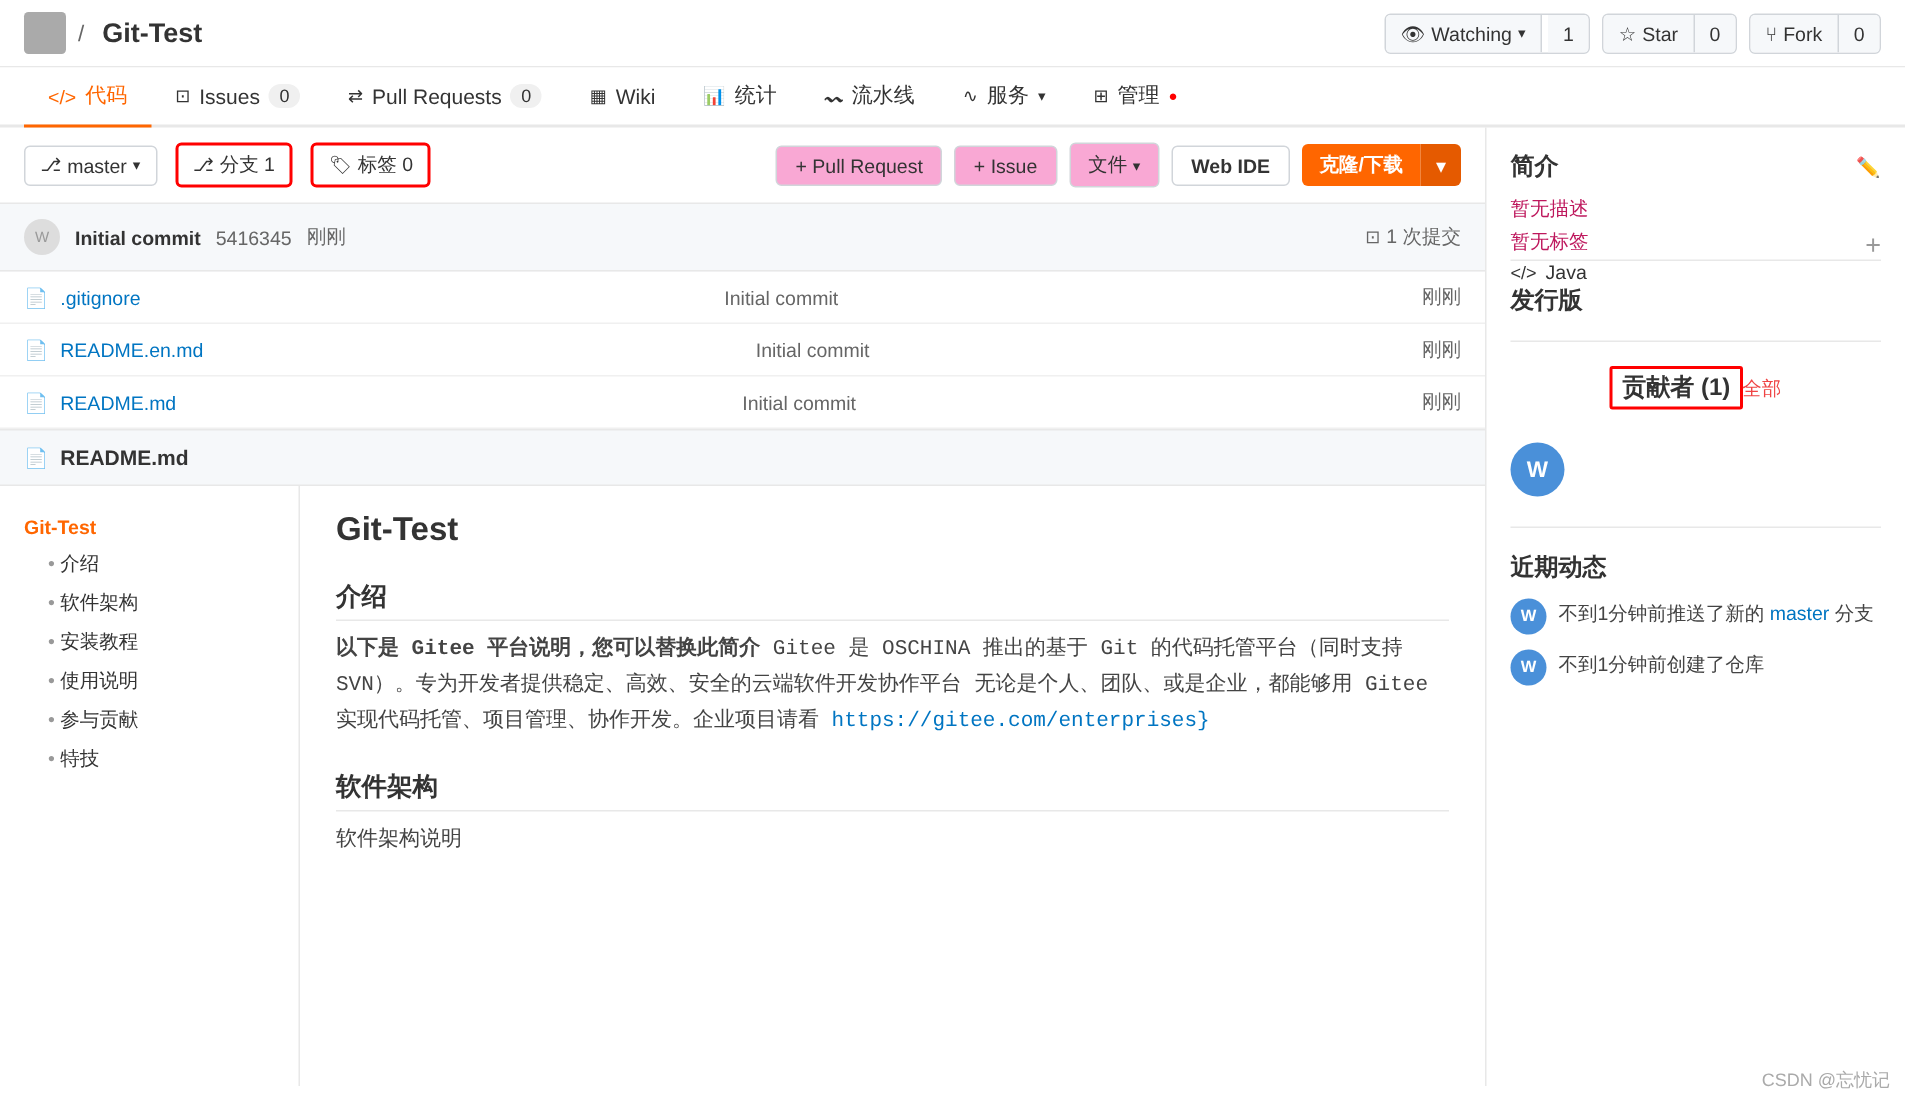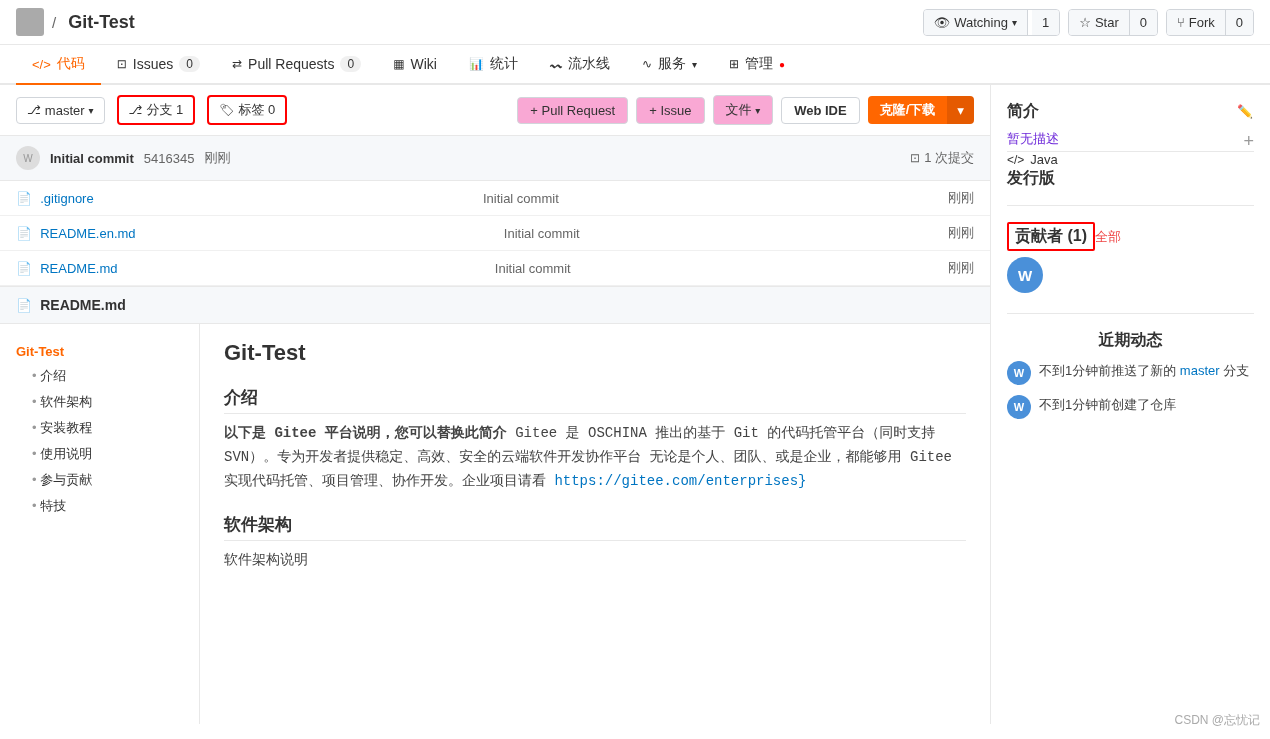--- a/index.html
+++ b/index.html
@@ -69,32 +69,32 @@
     .toc-item.child::before { content: "• "; color: #999; }
     .readme-body { flex: 1; padding: 16px 24px; }
     .readme-body h1 { font-size: 22px; margin-bottom: 12px; color: #333; }
     .readme-body h2 { font-size: 17px; margin-top: 20px; margin-bottom: 8px; color: #333; border-bottom: 1px solid #e8e8e8; padding-bottom: 4px; }
     .readme-body p { font-size: 14px; line-height: 1.7; color: #444; font-family: Liberation Mono, monospace; }
     .readme-body a { color: #0075c2; }
 
     
     .sidebar-section { margin-bottom: 20px; }
     .sidebar-title { font-size: 16px; font-weight: bold; margin-bottom: 8px; color: #333; display: flex; align-items: center; justify-content: space-between; }
-    .sidebar-muted { font-size: 13px; color: #6d28d9; margin-bottom: 4px; }
+    .sidebar-muted { font-size: 13px; color: #be185d; margin-bottom: 4px; }
     .sidebar-tag { font-size: 13px; color: #333; display: flex; align-items: center; gap: 6px; }
     .sidebar-divider { border: none; border-top: 1px solid #e8e8e8; margin: 16px 0; }
     .release-section { margin-bottom: 16px; }
     .release-text { font-size: 13px; color: #666; }
     .release-link { color: #0075c2; cursor: pointer; }
-    .contrib-header { display: flex; align-items: center; justify-content: flex-start; margin-bottom: 6px; }
+    .contrib-header { display: flex; align-items: center; justify-content: center; margin-bottom: 22px; }
     .contrib-title { font-size: 16px; font-weight: bold; display: flex; align-items: center; gap: 6px; }
     .contrib-title-box { border: 2px solid #f00; padding: 2px 6px; border-radius: 2px; }
     .contrib-all { font-size: 13px; color: #ef4444; cursor: pointer; }
     .contrib-avatar { width: 36px; height: 36px; border-radius: 50%; background: #4a90d9; color: #fff; display: flex; align-items: center; justify-content: center; font-size: 15px; font-weight: bold; cursor: pointer; }
-    .recent-activity { margin-top: 0; text-align: center; }
+    .recent-activity { margin-top: 0; }
     .recent-title { font-size: 16px; font-weight: bold; margin-bottom: 10px; }
     .activity-item { display: flex; align-items: flex-start; gap: 8px; margin-bottom: 10px; font-size: 13px; color: #444; }
     .activity-avatar { width: 24px; height: 24px; border-radius: 50%; background: #4a90d9; color: #fff; display: flex; align-items: center; justify-content: center; font-size: 11px; font-weight: bold; flex-shrink: 0; }
     .activity-text { line-height: 1.5; }
     .activity-link { color: #0075c2; }
 
     .icon-file { color: #6a737d; }
     .csdn-watermark { position: fixed; bottom: 10px; right: 10px; font-size: 12px; color: #aaa; }
     .top-right-icon { cursor: pointer; color: #666; font-size: 14px; }
     .add-icon { font-size: 18px; color: #999; cursor: pointer; }
@@ -296,20 +296,21 @@
   </div>
 
   <div class="sidebar">
 
     <div class="sidebar-section">
       <div class="sidebar-title">
         <span>简介</span>
         <span class="top-right-icon" style="font-size:13px;">✏️</span>
       </div>
       <div class="sidebar-muted">暂无描述</div>
+      <div class="sidebar-muted">暂无标签</div>
       <div class="sidebar-tag">
         <span style="font-size:12px;">&lt;/&gt;</span>
         <span>Java</span>
       </div>
     </div>
 
     <div style="position:relative;margin-top:-40px;margin-bottom:24px;">
       <span class="add-icon" style="position:absolute;right:0;top:-16px;">+</span>
     </div>
 

